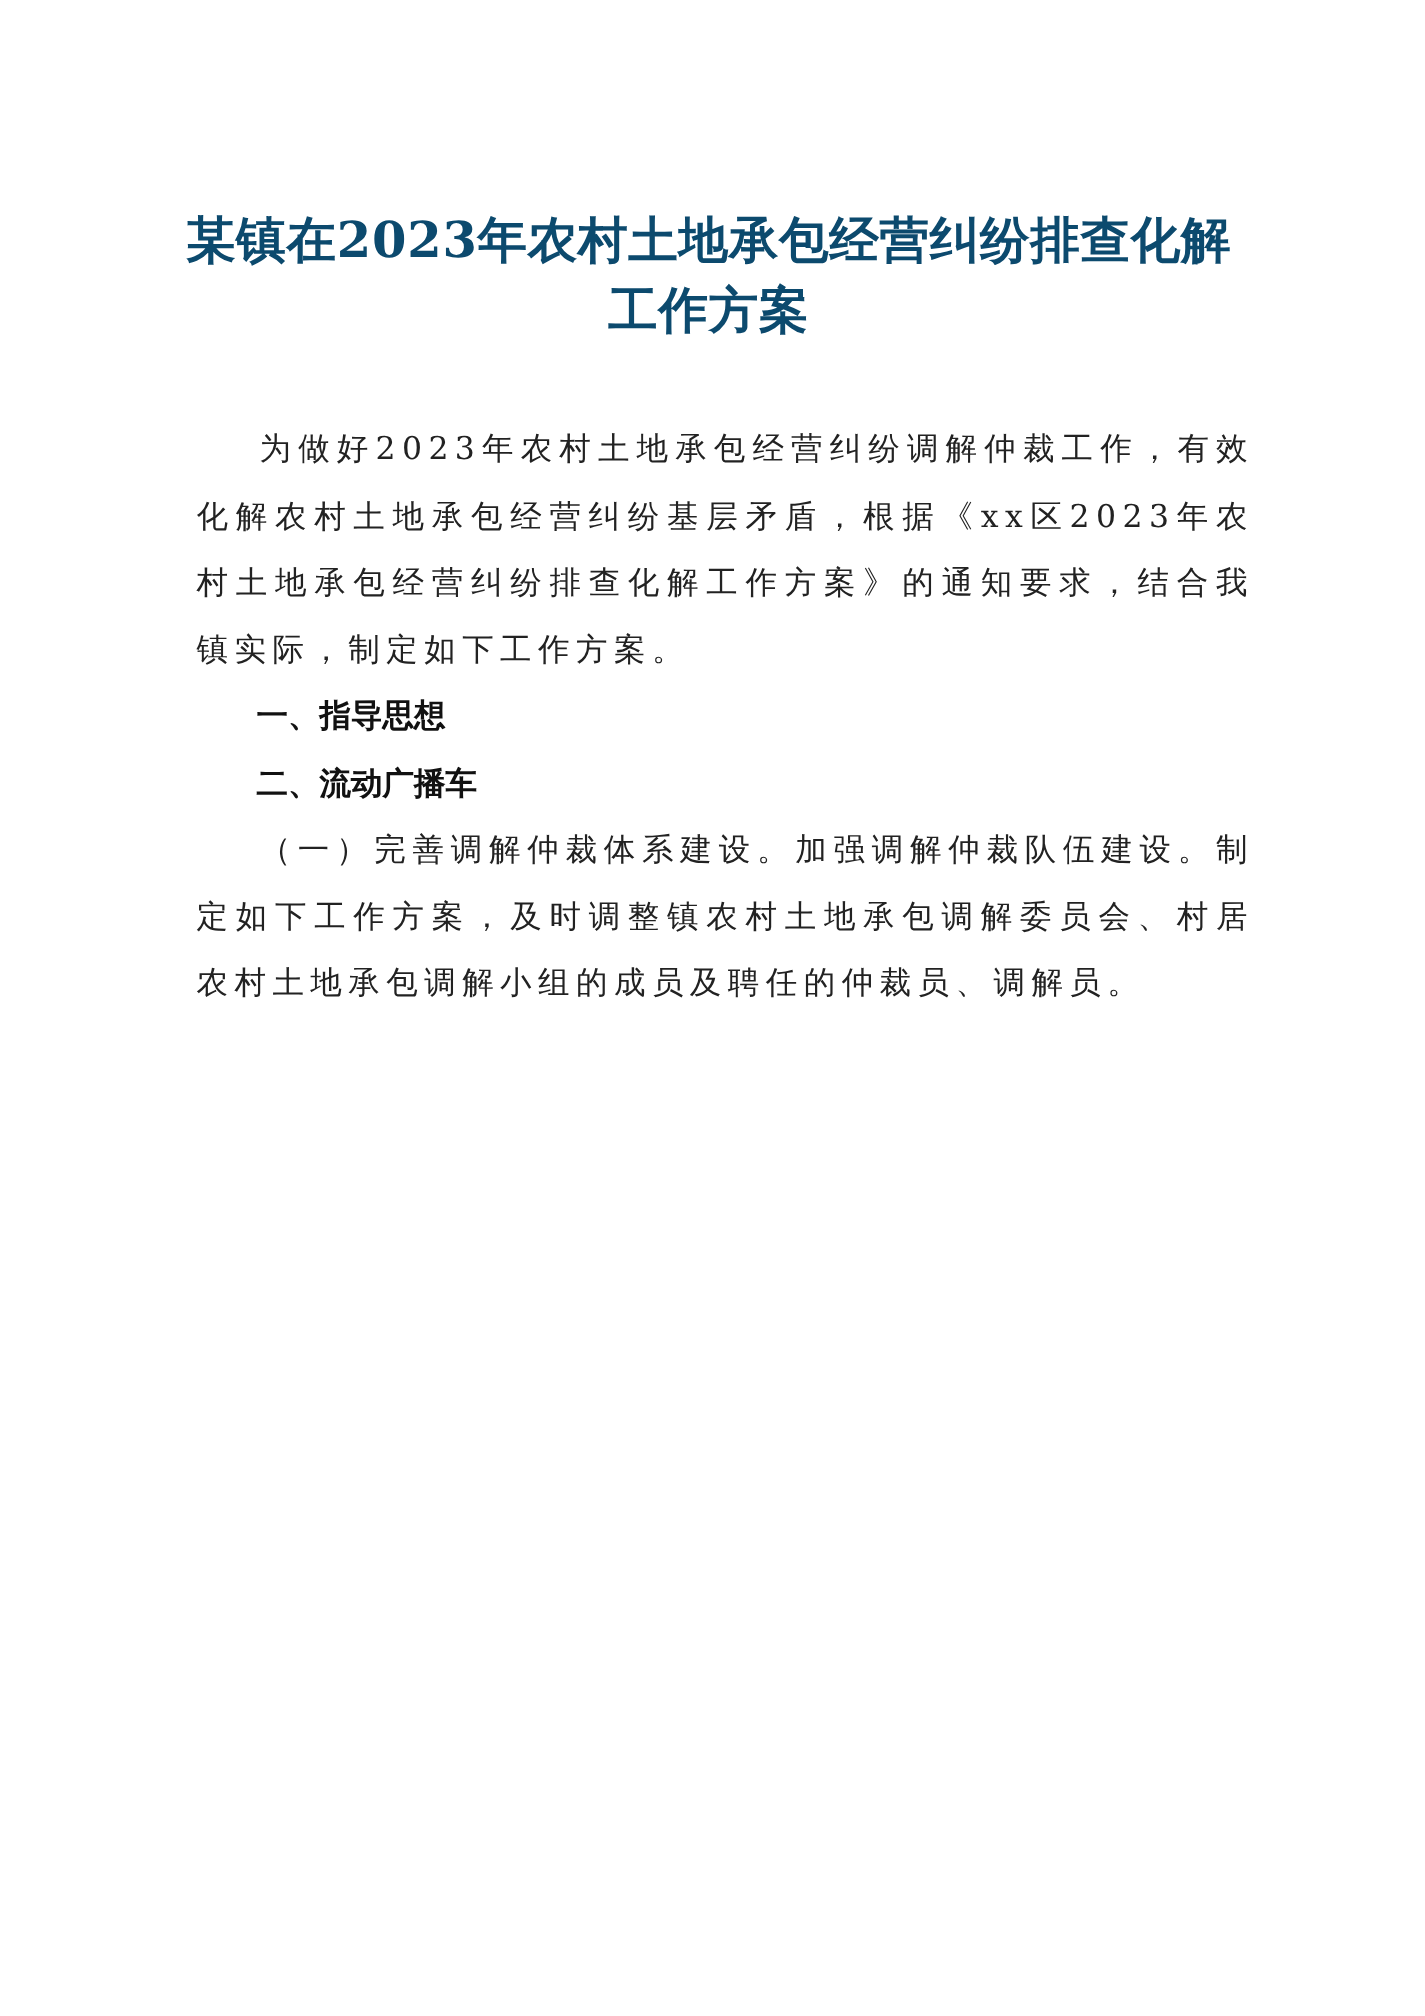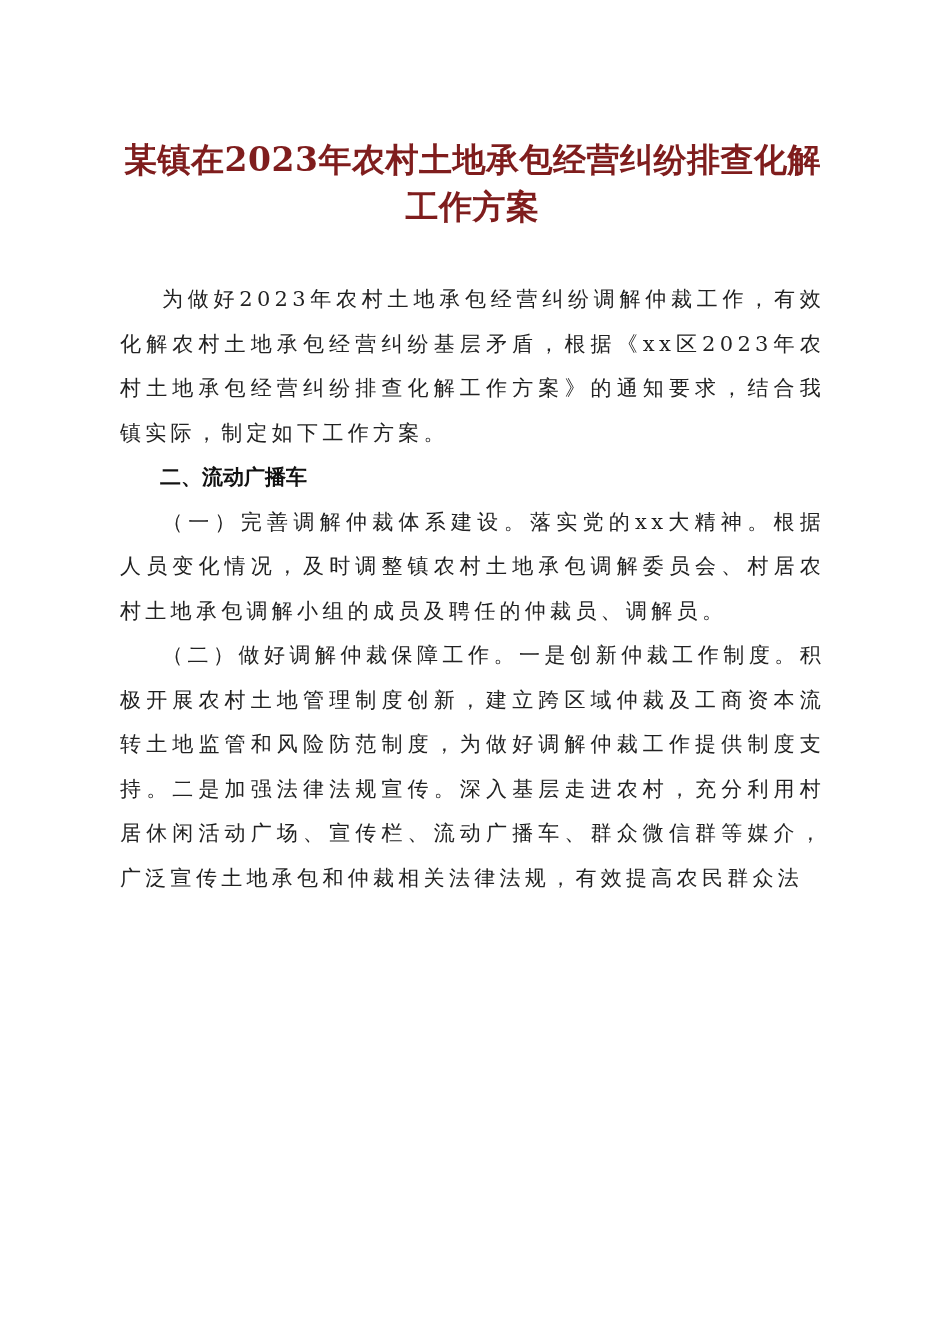--- a/index.html
+++ b/index.html
@@ -2,39 +2,39 @@
 <html><head>
 <meta charset="utf-8">
 <style>
   html, body { margin: 0; padding: 0; background: #ffffff; }
   body { width: 950px; height: 1344px; position: relative; overflow: hidden; color: #1a1a1a; }
   .page { position: absolute; left: 120px; top: 0; width: 705px; }
   .title {
     position: absolute; left: 0; top: 136px; width: 705px;
     font-family: "DejaVu Serif", "Liberation Serif", serif;
     font-weight: bold; font-size: 33px; line-height: 47px;
-    text-align: center; color: #7f1d1d; letter-spacing: 0.5px;
+    text-align: center; color: #0c4a6e; letter-spacing: 0.5px;
   }
   .body {
-    position: absolute; left: 0; top: 277px; width: 705px;
+    position: absolute; left: 11px; top: 277px; width: 705px;
     font-family: "DejaVu Serif", "Liberation Serif", serif;
     font-size: 21px; line-height: 44.5px; letter-spacing: 4.3px;
     text-align: justify; text-align-last: left; color: #222;
   }
   .body p { margin: 0; text-indent: 42px; }
   .body h2 {
     margin: 0; font-family: "DejaVu Sans", "Liberation Sans", sans-serif;
     font-weight: bold; font-size: 21px; line-height: 44.5px;
     letter-spacing: 0; padding-left: 40px; color: #111;
   }
 </style>
 </head>
 <body>
 
 <div class="page">
   <div class="title">某镇在2023年农村土地承包经营纠纷排查化解工作方案</div>
   <div class="body">
     <p>为做好2023年农村土地承包经营纠纷调解仲裁工作，有效化解农村土地承包经营纠纷基层矛盾，根据《xx区2023年农村土地承包经营纠纷排查化解工作方案》的通知要求，结合我镇实际，制定如下工作方案。</p>
+    <h2>一、指导思想</h2>
     <h2>二、流动广播车</h2>
-    <p>（一）完善调解仲裁体系建设。落实党的xx大精神。根据人员变化情况，及时调整镇农村土地承包调解委员会、村居农村土地承包调解小组的成员及聘任的仲裁员、调解员。</p>
-    <p>（二）做好调解仲裁保障工作。一是创新仲裁工作制度。积极开展农村土地管理制度创新，建立跨区域仲裁及工商资本流转土地监管和风险防范制度，为做好调解仲裁工作提供制度支持。二是加强法律法规宣传。深入基层走进农村，充分利用村居休闲活动广场、宣传栏、流动广播车、群众微信群等媒介，广泛宣传土地承包和仲裁相关法律法规，有效提高农民群众法</p>
+    <p>（一）完善调解仲裁体系建设。加强调解仲裁队伍建设。制定如下工作方案，及时调整镇农村土地承包调解委员会、村居农村土地承包调解小组的成员及聘任的仲裁员、调解员。</p>
   </div>
 </div>
 
 </body></html>

